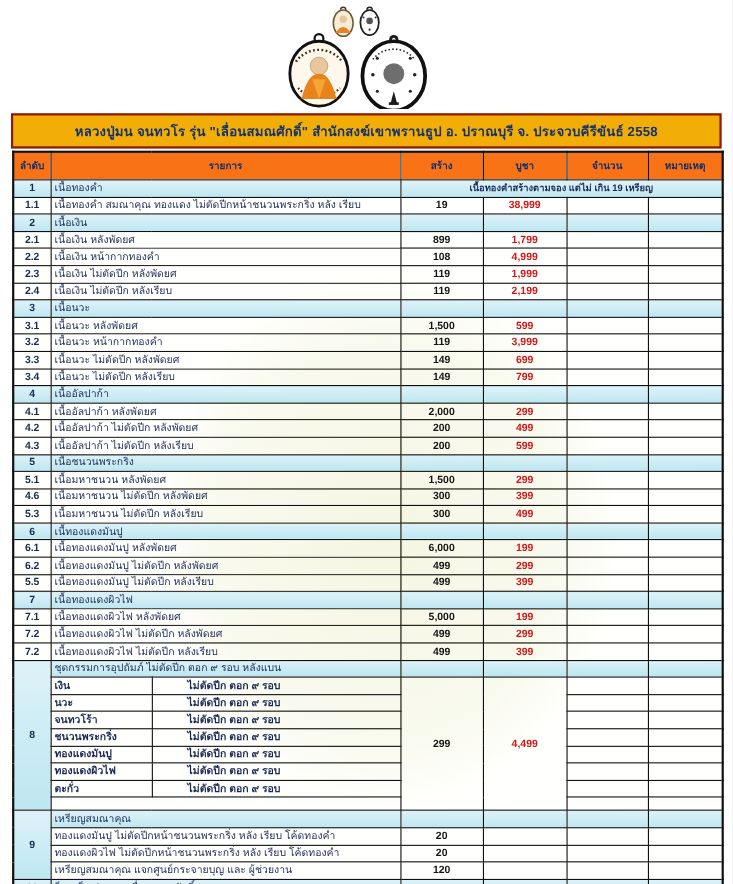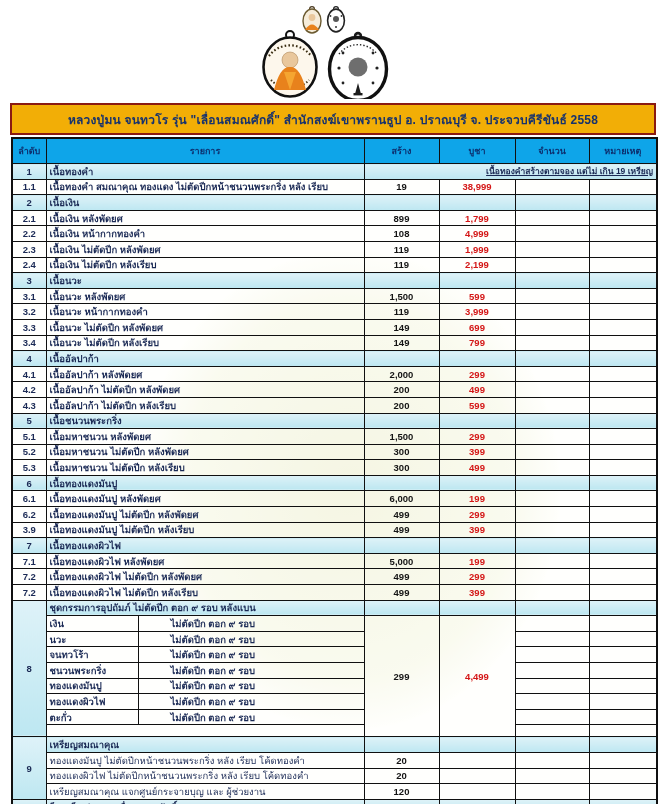--- a/index.html
+++ b/index.html
@@ -18,35 +18,35 @@
   .title-banner {
     position:relative; z-index:1; margin:2px 10px 0 10px; height:28px;
     background:#f2ae06; border:2px solid #8a1a12;
     display:flex; align-items:center; justify-content:center;
     color:#16326e; font-weight:bold; font-size:12px; letter-spacing:.2px;
   }
   table.price { position:relative; z-index:1; margin:2px 10px 0 11px; border-collapse:collapse; table-layout:fixed; width:645px; }
   table.price, table.price td, table.price th { border:1.6px solid #101010; }
   table.price { border-width:2.5px; }
   th {
-    background:#0ea5e9; color:#0d2f6e; font-size:9px; font-weight:bold;
+    background:#f97316; color:#0d2f6e; font-size:9px; font-weight:bold;
     height:24px; padding:0 2px; overflow:hidden; white-space:nowrap;
   }
   td {
     height:14.6px; padding:0 3px; font-size:9.5px; line-height:13px;
     color:#1b2a55; overflow:hidden; white-space:nowrap;
     background:rgba(255,255,252,.55);
   }
   td.sec { background:linear-gradient(#def2f8,#bde7f1); font-weight:bold; }
   td.c-no { text-align:center; font-weight:bold; padding:0 1px; }
-  td.c-label { font-weight:bold; }
+  td.c-label { font-weight:normal; }
   td.c-label.plain { font-weight:normal; }
   td.c-made { text-align:center; font-weight:bold; color:#141414;margin-left:18px; }
   td.c-price { text-align:center; font-weight:bold; color:#d41616; }
-  td.note { text-align:right; font-weight:bold; font-size:8.5px;text-decoration:underline; }
+  td.note { text-align:center; font-weight:bold; font-size:8.5px; }
   td.tall { vertical-align:middle; text-align:center; font-weight:bold; }
   td.c-mat { font-weight:bold; }
   td.c-detail { font-weight:bold;padding-left:32px; }
   td.pos { position:relative; }
   tr.gap td { height:11px; }
 </style>
 </head>
 <body>
 
 <div class="page">
@@ -259,38 +259,38 @@
         </tr>
         <tr>
           <td class="c-no">5.1</td>
           <td class="c-label pos" colspan="2">เนื้อมหาชนวน หลังพัดยศ</td>
           <td class="c-made">1,500</td>
           <td class="c-price">299</td>
           <td></td>
           <td></td>
         </tr>
         <tr>
-          <td class="c-no">5.2</td>
+          <td class="c-no">4.6</td>
           <td class="c-label pos" colspan="2">เนื้อมหาชนวน ไม่ตัดปีก หลังพัดยศ</td>
           <td class="c-made">300</td>
           <td class="c-price">399</td>
           <td></td>
           <td></td>
         </tr>
         <tr>
           <td class="c-no">5.3</td>
           <td class="c-label pos" colspan="2">เนื้อมหาชนวน ไม่ตัดปีก หลังเรียบ</td>
           <td class="c-made">300</td>
           <td class="c-price">499</td>
           <td></td>
           <td></td>
         </tr>
         <tr>
           <td class="c-no sec">6</td>
-          <td class="c-label sec" colspan="2">เนื้อทองแดงมันปู</td>
+          <td class="c-label sec" colspan="2">เนื้ทองแดงมันปู</td>
           <td class="sec"></td>
           <td class="sec"></td>
           <td class="sec"></td>
           <td class="sec"></td>
         </tr>
         <tr>
           <td class="c-no">6.1</td>
           <td class="c-label pos" colspan="2">เนื้อทองแดงมันปู หลังพัดยศ</td>
           <td class="c-made">6,000</td>
           <td class="c-price">199</td>
@@ -299,21 +299,21 @@
         </tr>
         <tr>
           <td class="c-no">6.2</td>
           <td class="c-label pos" colspan="2">เนื้อทองแดงมันปู ไม่ตัดปีก หลังพัดยศ</td>
           <td class="c-made">499</td>
           <td class="c-price">299</td>
           <td></td>
           <td></td>
         </tr>
         <tr>
-          <td class="c-no">3.9</td>
+          <td class="c-no">5.5</td>
           <td class="c-label pos" colspan="2">เนื้อทองแดงมันปู ไม่ตัดปีก หลังเรียบ</td>
           <td class="c-made">499</td>
           <td class="c-price">399</td>
           <td></td>
           <td></td>
         </tr>
         <tr>
           <td class="c-no sec">7</td>
           <td class="c-label sec" colspan="2">เนื้อทองแดงผิวไฟ</td>
           <td class="sec"></td>

